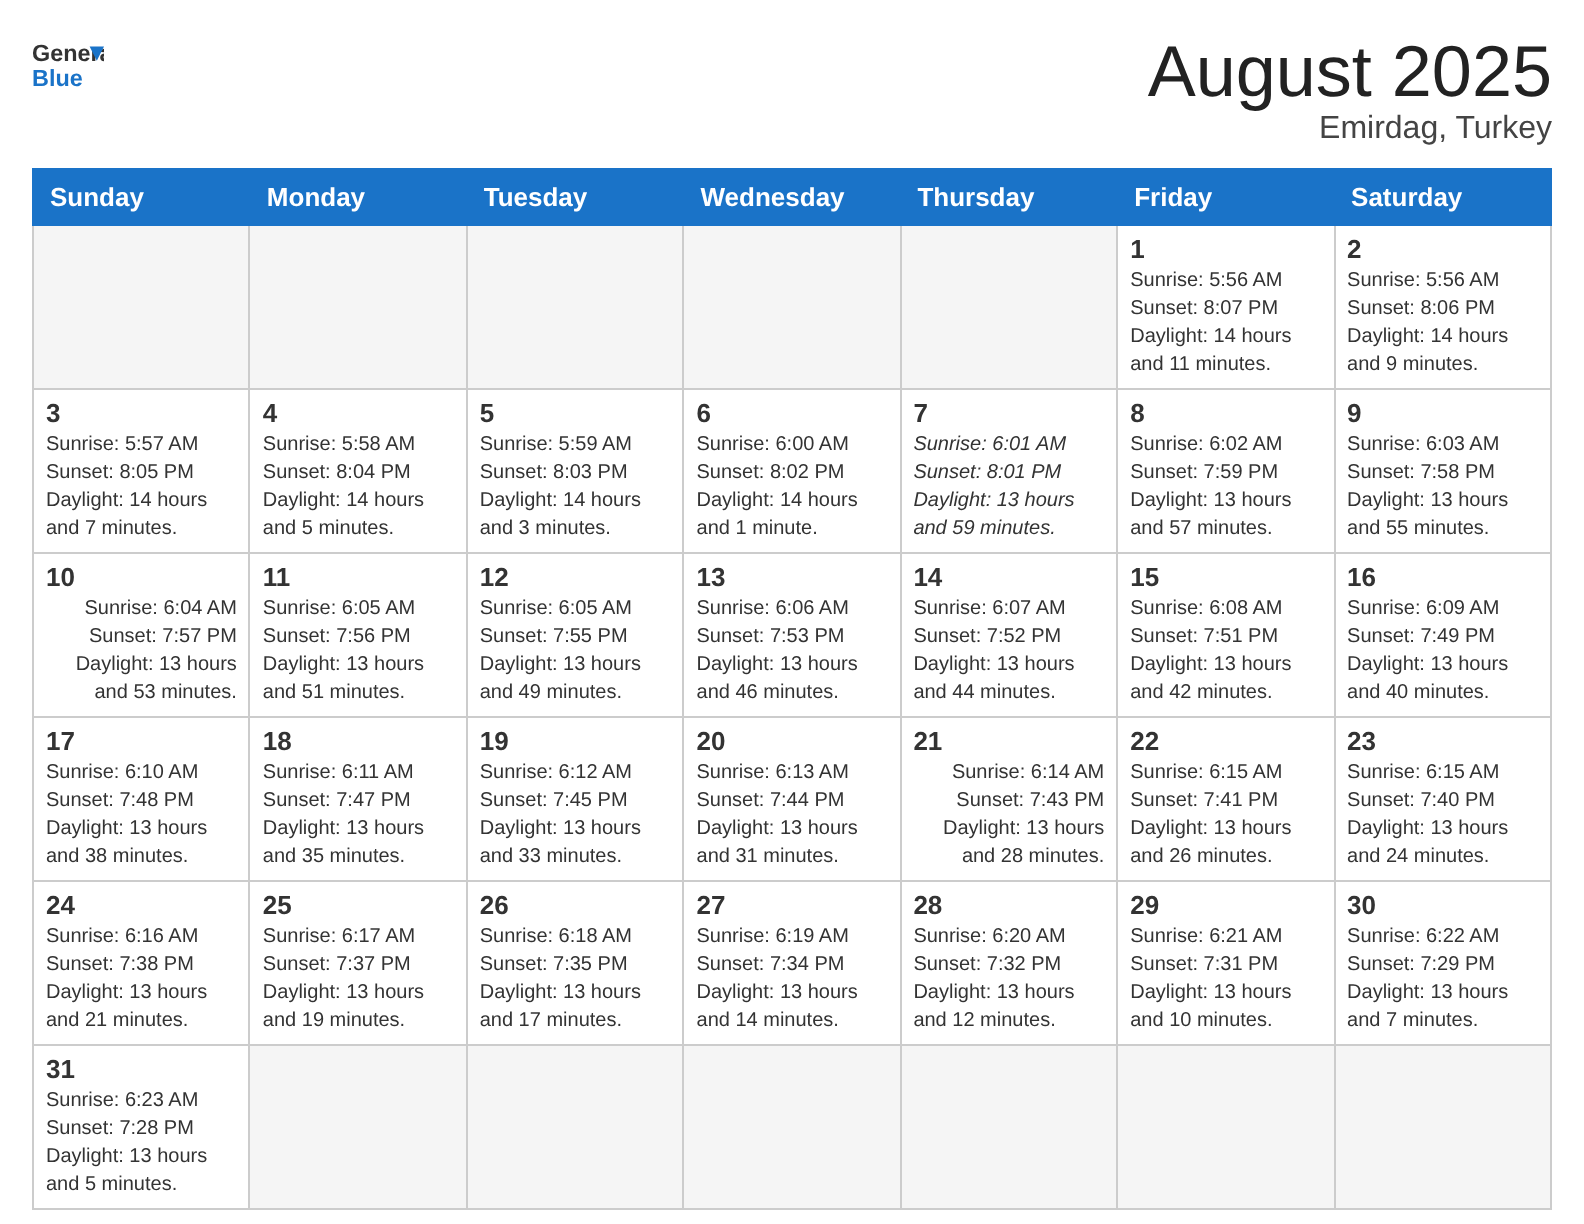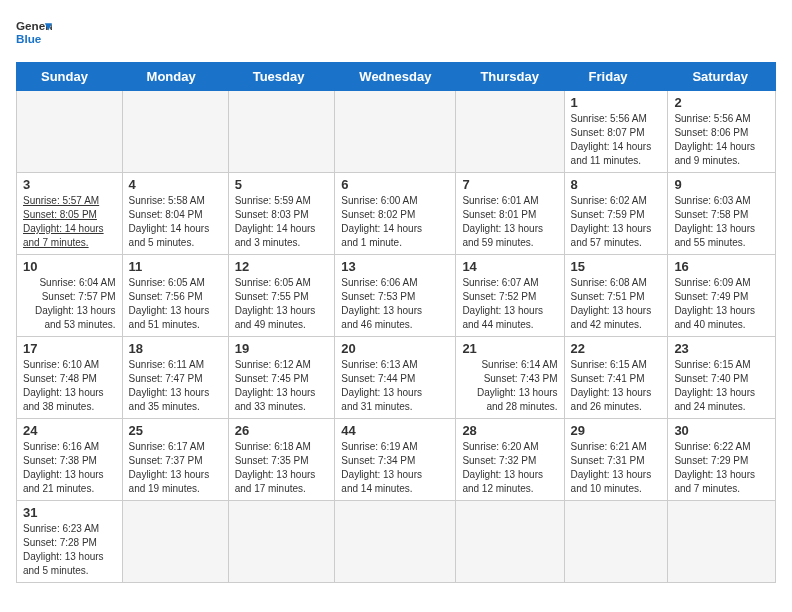--- a/index.html
+++ b/index.html
@@ -41,21 +41,21 @@
     .calendar {
       width: 100%;
       border-collapse: collapse;
       border: 1px solid #ccc;
     }
     .calendar th {
       background-color: #1a73c8;
       color: #fff;
       font-size: 13px;
       font-weight: bold;
-      padding: 6px 24px;
+      padding: 6px 8px;
       text-align: left;
       border: 1px solid #1a73c8;
     }
     .calendar td {
       width: calc(100% / 7);
       vertical-align: top;
       border: 1px solid #ccc;
       padding: 4px 6px;
       font-size: 11px;
       color: #333;
@@ -83,20 +83,24 @@
 </head>
 <body>
 
 <div class="header">
   <div class="logo">
     <svg class="logo-icon" viewBox="0 0 40 40" xmlns="http://www.w3.org/2000/svg">
       <text x="0" y="16" font-size="13" font-weight="bold" fill="#333" font-family="Arial">General</text>
       <text x="0" y="30" font-size="13" font-weight="bold" fill="#1a73c8" font-family="Arial">Blue</text>
       <polygon points="32,8 40,8 36,16" fill="#1a73c8"></polygon>
     </svg>
+  </div>
+  <div class="title-block">
+    <div class="calendar-title">August 2025</div>
+    <div class="calendar-subtitle">Emirdag, Turkey</div>
   </div>
 </div>
 
 <table class="calendar">
   <thead>
     <tr>
     <th>Sunday</th>
         <th>Monday</th>
         <th>Tuesday</th>
         <th>Wednesday</th>
@@ -123,21 +127,21 @@
           <span class="day-number">2</span>
           <div class="day-info" style="white-space: pre-line;">Sunrise: 5:56 AM
 Sunset: 8:06 PM
 Daylight: 14 hours
 and 9 minutes.</div>
         </td>
       </tr>
       <tr>
         <td>
           <span class="day-number">3</span>
-          <div class="day-info" style="white-space: pre-line; text-decoration: underline;">Sunrise: 5:57 AM
+          <div class="day-info" style="white-space: pre-line;">Sunrise: 5:57 AM
 Sunset: 8:05 PM
 Daylight: 14 hours
 and 7 minutes.</div>
         </td>
         <td>
           <span class="day-number">4</span>
           <div class="day-info" style="white-space: pre-line;">Sunrise: 5:58 AM
 Sunset: 8:04 PM
 Daylight: 14 hours
 and 5 minutes.</div>
@@ -151,21 +155,21 @@
         </td>
         <td>
           <span class="day-number">6</span>
           <div class="day-info" style="white-space: pre-line;">Sunrise: 6:00 AM
 Sunset: 8:02 PM
 Daylight: 14 hours
 and 1 minute.</div>
         </td>
         <td>
           <span class="day-number">7</span>
-          <div class="day-info" style="white-space: pre-line;">Sunrise: 6:01 AM
+          <div class="day-info" style="white-space: pre-line; font-style: italic;">Sunrise: 6:01 AM
 Sunset: 8:01 PM
 Daylight: 13 hours
 and 59 minutes.</div>
         </td>
         <td>
           <span class="day-number">8</span>
           <div class="day-info" style="white-space: pre-line;">Sunrise: 6:02 AM
 Sunset: 7:59 PM
 Daylight: 13 hours
 and 57 minutes.</div>
@@ -296,21 +300,21 @@
 and 19 minutes.</div>
         </td>
         <td>
           <span class="day-number">26</span>
           <div class="day-info" style="white-space: pre-line;">Sunrise: 6:18 AM
 Sunset: 7:35 PM
 Daylight: 13 hours
 and 17 minutes.</div>
         </td>
         <td>
-          <span class="day-number">44</span>
+          <span class="day-number">27</span>
           <div class="day-info" style="white-space: pre-line;">Sunrise: 6:19 AM
 Sunset: 7:34 PM
 Daylight: 13 hours
 and 14 minutes.</div>
         </td>
         <td>
           <span class="day-number">28</span>
           <div class="day-info" style="white-space: pre-line;">Sunrise: 6:20 AM
 Sunset: 7:32 PM
 Daylight: 13 hours

